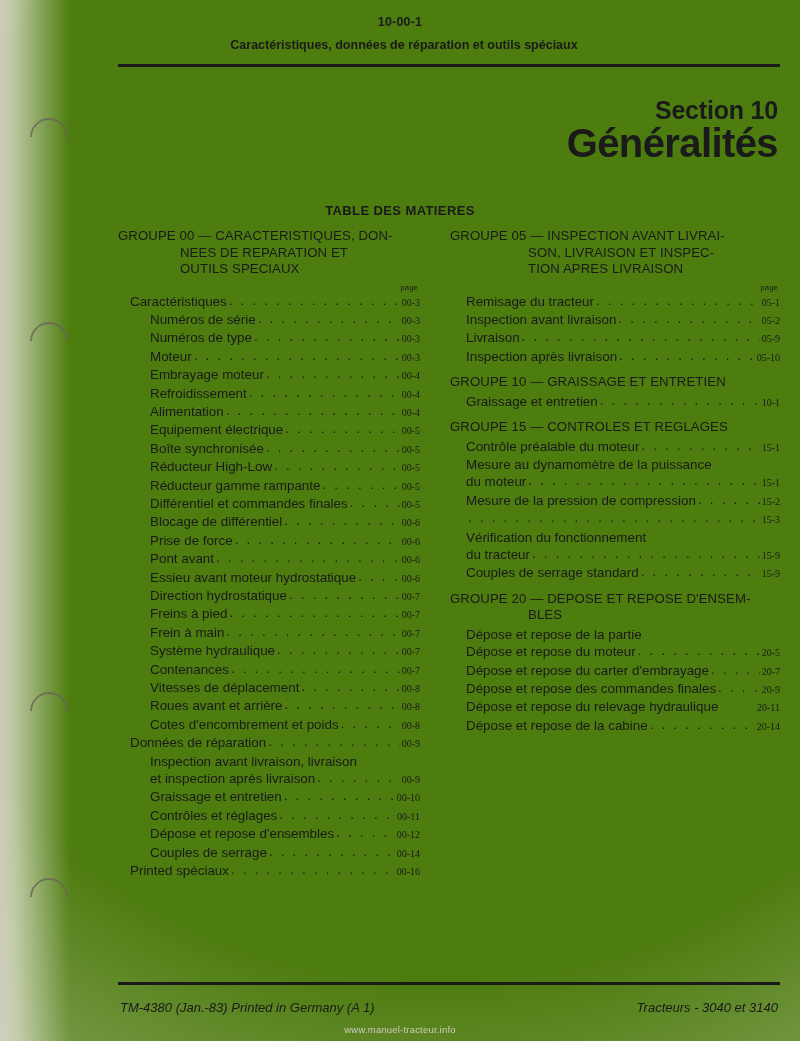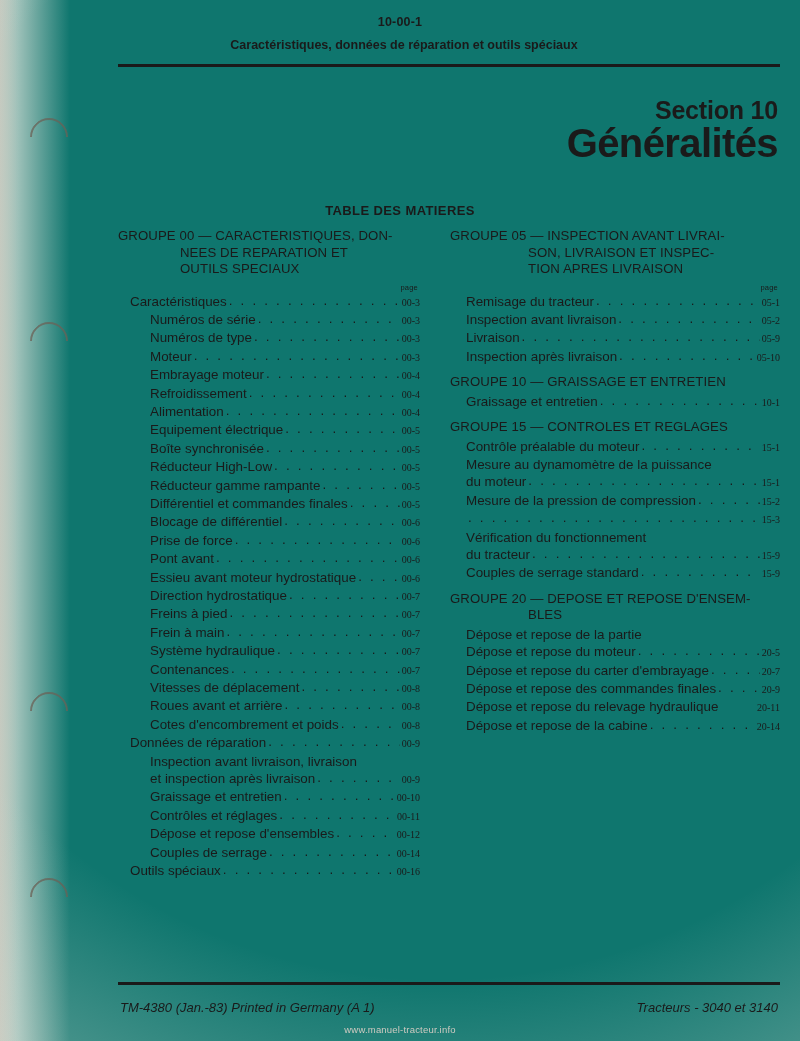--- a/index.html
+++ b/index.html
@@ -4,21 +4,21 @@
 <style>
   html, body {
     margin: 0;
     padding: 0;
     background: #ffffff;
   }
   .page {
     position: relative;
     width: 800px;
     height: 1041px;
-    background: #0f766e;
+    background: #4d7c0f;
     font-family: "Liberation Sans", sans-serif;
     color: #1a1a1a;
     overflow: hidden;
   }
   
   .paper-tint {
     position: absolute;
     inset: 0;
     background:
       radial-gradient(120% 90% at 55% 40%, rgba(255,255,255,0) 60%, rgba(236,232,224,0.55) 100%),
@@ -382,21 +382,21 @@
             <span class="entry-label">Dépose et repose d'ensembles</span>
             <span class="entry-dots"></span>
             <span class="entry-page">00-12</span>
           </div>
           <div class="entry lvl-1">
             <span class="entry-label">Couples de serrage</span>
             <span class="entry-dots"></span>
             <span class="entry-page">00-14</span>
           </div>
           <div class="entry lvl-0">
-            <span class="entry-label">Outils spéciaux</span>
+            <span class="entry-label">Printed spéciaux</span>
             <span class="entry-dots"></span>
             <span class="entry-page">00-16</span>
           </div>
         </div>
       </div>
     </div>
   <div class="col col-right" id="col-right">
       <div class="group">
         <div class="group-title"><span class="gt-line-1">GROUPE 05 —  INSPECTION  AVANT  LIVRAI-</span><span class="gt-line-n">SON,  LIVRAISON  ET  INSPEC-</span><span class="gt-line-n">TION APRES LIVRAISON</span></div>
         <div class="page-tag">page</div>

